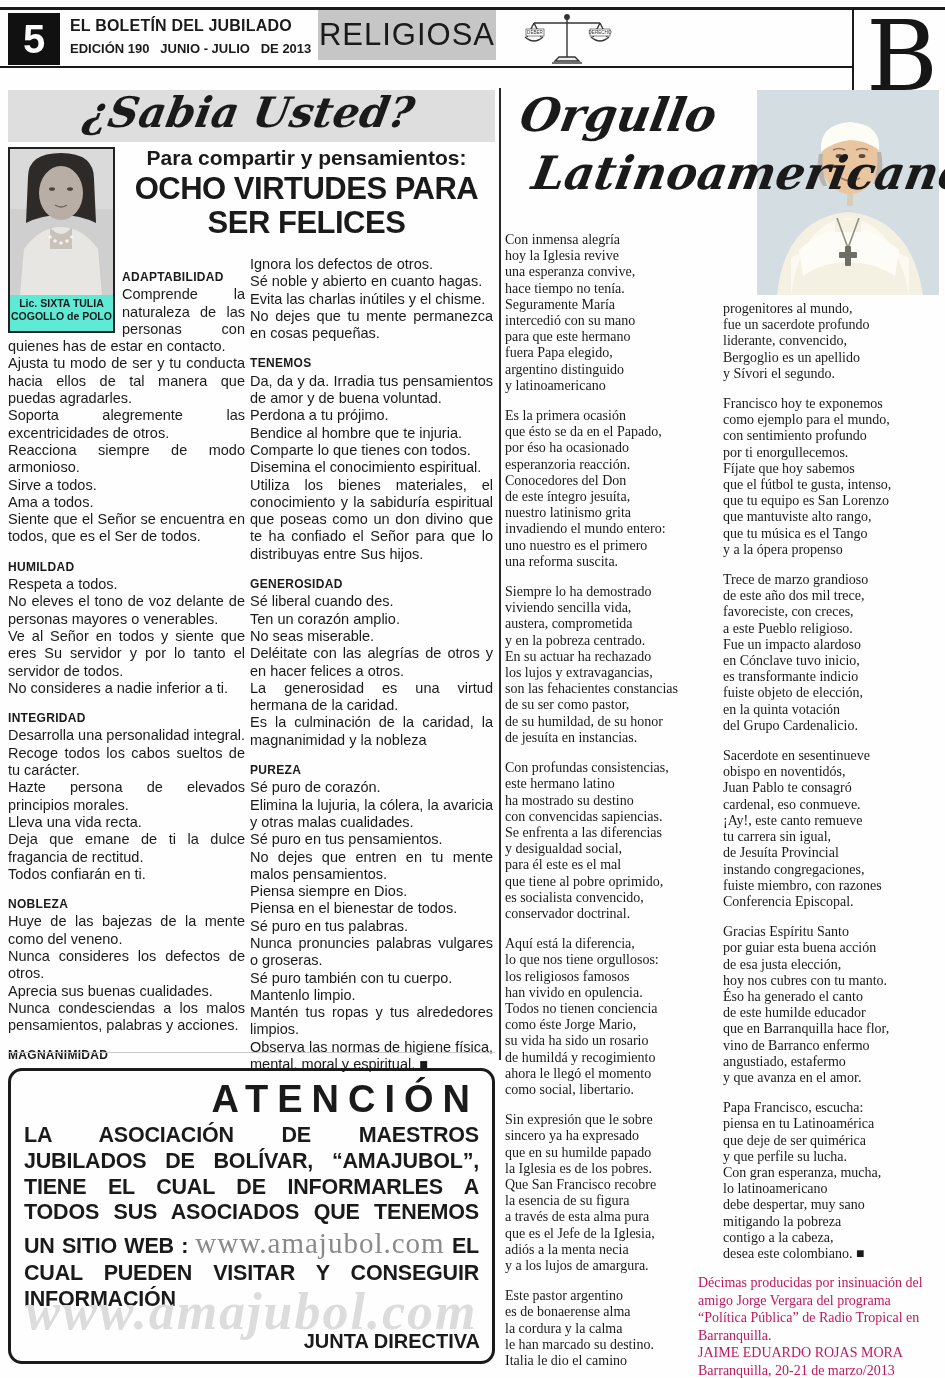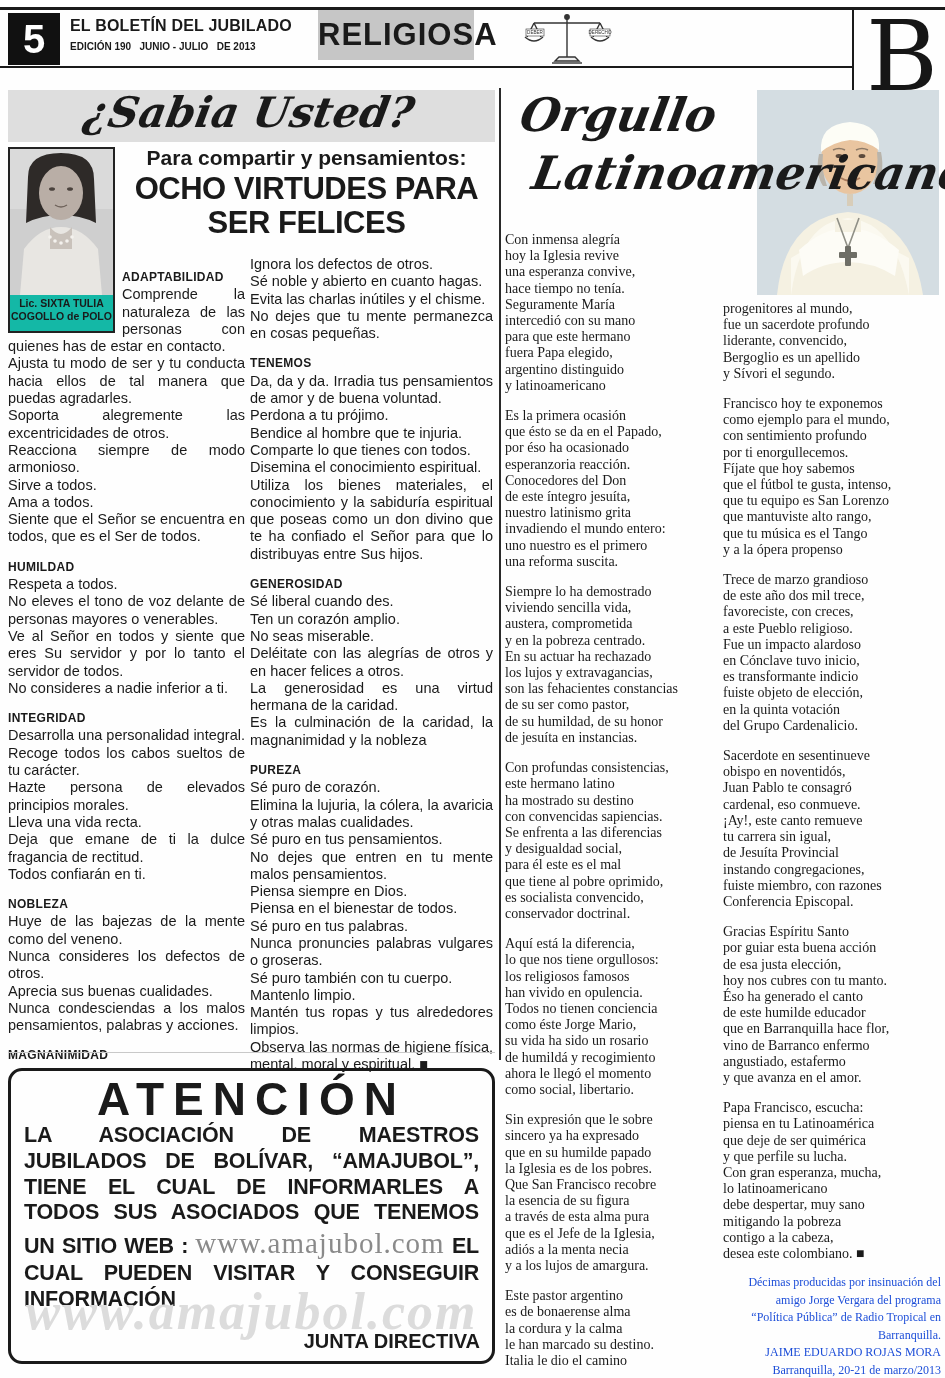--- a/index.html
+++ b/index.html
@@ -7,75 +7,75 @@
         font-family:"Liberation Sans",sans-serif;overflow:hidden;}
   .abs{position:absolute;}
   .rule{position:absolute;background:#1a1a1a;}
   .prelines{white-space:pre-line;}
 
   
   .topline{left:0;top:7px;width:945px;height:3px;}
   .pagenum{left:8px;top:13px;width:52px;height:52px;background:#111;color:#fff;
            font-size:40px;font-weight:bold;text-align:center;line-height:52px;}
   .masthead{left:70px;top:17px;font-size:16px;font-weight:bold;letter-spacing:.2px;}
-  .edition{left:70px;top:41px;font-size:10px;font-weight:bold;white-space:pre;}
-  .sectionbox{left:318px;top:10px;width:156px;height:50px;background:#c6c6c6;
-              text-align:center;line-height:50px;font-size:31px;font-weight:bold;letter-spacing:1px;}
+  .edition{left:70px;top:41px;font-size:13px;font-weight:bold;white-space:pre;}
+  .sectionbox{left:318px;top:10px;width:178px;height:50px;background:#c6c6c6;
+              text-align:center;line-height:50px;font-size:31px;font-weight:normal;letter-spacing:1px;}
   .scaleswrap{left:522px;top:11px;width:90px;height:58px;}
   .headrule{left:0;top:66px;width:852px;height:2px;}
   .bvert{left:852px;top:7px;width:2px;height:106px;}
   .bigB{left:862px;top:2px;width:80px;height:110px;font-family:"DejaVu Serif",serif;
         font-size:98px;line-height:108px;text-align:center;color:#161616;}
 
   
   .banner{left:8px;top:90px;width:487px;height:52px;background:#dedede;}
   .scripttext{font-family:"DejaVu Serif",serif;font-style:italic;font-weight:bold;
               transform:skewX(-10deg);transform-origin:left bottom;}
   .banner .scripttext{position:absolute;left:72px;top:-2px;font-size:42px;}
-  .photobox{left:8px;top:147px;width:107px;height:186px;border:2px solid #222;background:#14b8a6;z-index:4;box-sizing:border-box;}
+  .photobox{left:8px;top:147px;width:107px;height:186px;border:2px solid #222;background:#5eead4;z-index:4;box-sizing:border-box;}
   .photobox svg{display:block;}
   .photocap{font-size:10.5px;font-weight:bold;text-align:center;line-height:12.5px;padding-top:2px;}
   .kicker{left:118px;top:146px;width:377px;text-align:center;font-size:21px;font-weight:bold;}
   .headline{left:118px;top:172px;width:377px;text-align:center;font-size:31px;font-weight:bold;
             line-height:1.1;letter-spacing:-.5px;}
 
   
   .acol{position:absolute;top:256px;font-size:14.5px;line-height:17.3px;text-align:justify;}
   .acol1{left:8px;width:237px;}
   .acol2{left:250px;width:243px;}
   .acol h3{font-size:12px;margin:13px 0 0 0;letter-spacing:.3px;text-align:left;}
   .acol .sec:first-child h3{margin-top:0;}
   .acol p{margin:0;}
   .photo-spacer{float:left;width:114px;height:78px;}
 
   .endrule-left{left:8px;top:1052px;width:487px;height:1px;background:#c9c9c9;}
 
   
   .atbox{left:8px;top:1068px;width:487px;height:296px;border:3px solid #1a1a1a;border-radius:14px;
          box-sizing:border-box;padding:6px 13px 0 13px;}
-  .attitle{text-align:center;font-size:46px;font-weight:bold;letter-spacing:9px;line-height:44px;}
+  .attitle{text-align:right;font-size:38px;font-weight:bold;letter-spacing:9px;line-height:44px;}
   .atbody{font-size:21.5px;font-weight:bold;text-align:justify;line-height:1.2;letter-spacing:-.2px;margin-top:2px;}
   .aturl{font-family:"Liberation Serif",serif;font-weight:normal;font-size:29px;color:#8a8a8a;letter-spacing:1px;}
   .atwm{position:absolute;left:10px;top:1282px;width:483px;text-align:center;
         font-family:"Liberation Serif",serif;font-style:italic;font-weight:bold;
         font-size:52px;color:#dcdcdc;letter-spacing:2px;}
   .junta{position:absolute;left:250px;top:1330px;width:230px;text-align:right;
          font-size:20px;font-weight:bold;}
 
   
   .divider{left:499px;top:88px;width:2px;height:972px;background:#2a2a2a;}
   .otitle1{left:516px;top:88px;font-size:46px;z-index:3;}
   .otitle2{left:528px;top:146px;font-size:46px;z-index:3;}
   .popebox{left:757px;top:90px;width:182px;height:205px;z-index:2;}
   .pcol{position:absolute;font-size:14px;line-height:16.2px;}
   .pcol1{left:505px;top:232px;width:214px;}
   .pcol2{left:723px;top:301px;width:220px;}
   .stanza{margin:0 0 14px 0;font-family:Liberation Serif, serif;}
-  .credit{left:698px;top:1274px;width:243px;text-align:right;
-          font-family:"Liberation Serif",serif;font-size:12px;line-height:17.5px;color:#1d4ed8;}
+  .credit{left:698px;top:1274px;width:243px;
+          font-family:"Liberation Serif",serif;font-size:14px;line-height:17.5px;color:#be185d;}
 </style>
 </head>
 <body>
 
 <div class="page">
 
   <div class="rule topline"></div>
   <div class="abs pagenum">5</div>
   <div class="abs masthead">EL BOLETÍN DEL JUBILADO</div>
   <div class="abs edition">EDICIÓN 190   JUNIO - JULIO   DE 2013</div>

